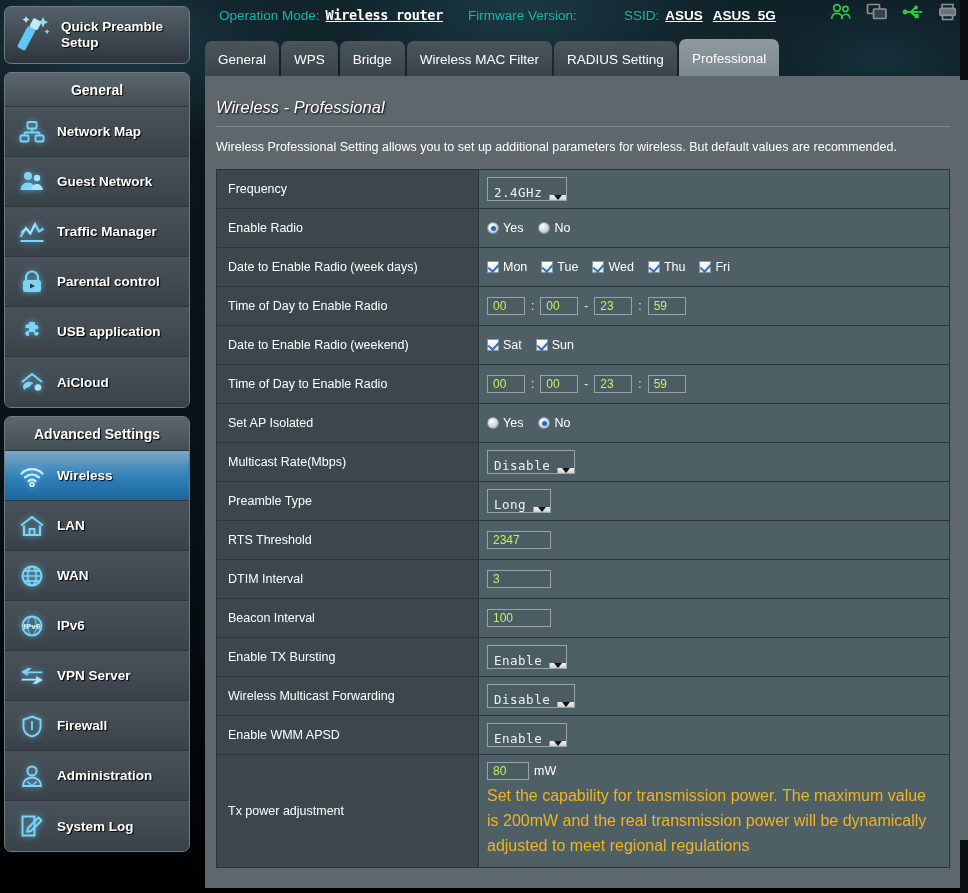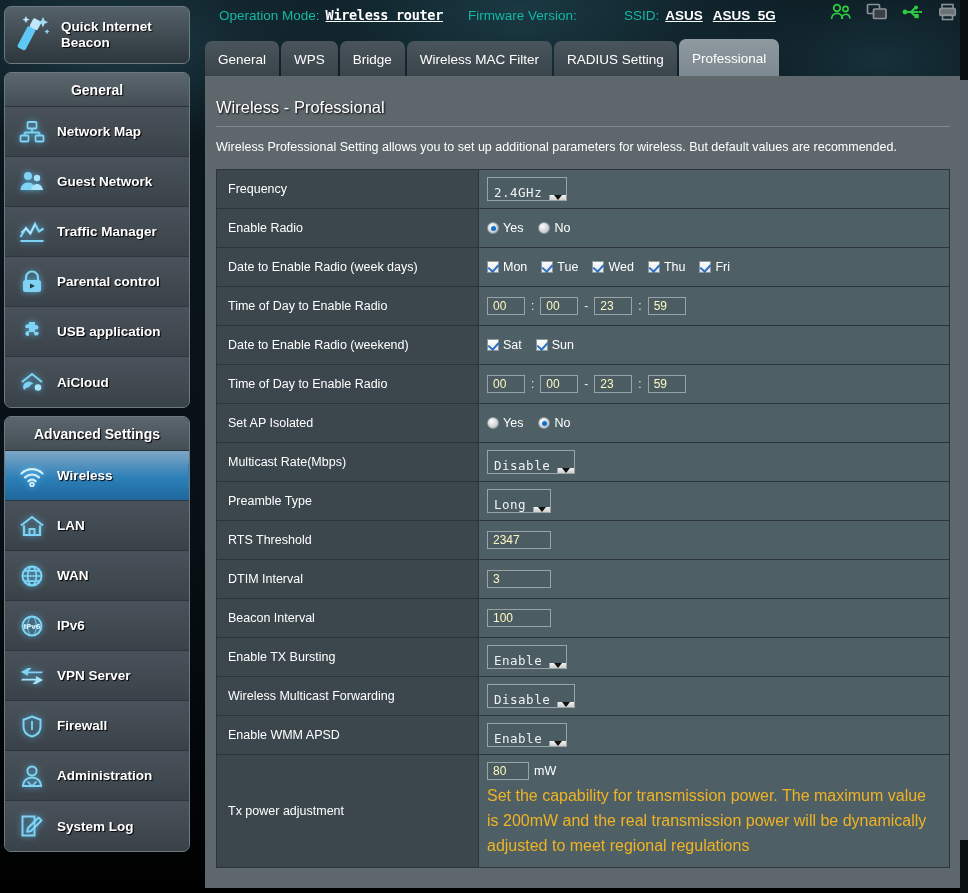--- a/index.html
+++ b/index.html
@@ -115,20 +115,21 @@
   
   .panel {
     position: absolute; left: 205px; top: 76px;
     width: 755px; height: 812px;
     background: #5e686c;
   }
   .panel-title {
     padding: 22px 0 0 11px;
     font-size: 16.5px; color: #ffffff;
     text-shadow: 1px 1px 2px #000;
+    font-style: italic;
   }
   .panel-rule {
     margin: 9px 10px 0 11px; height: 1px; background: #7e888c;
   }
   .panel-desc {
     padding: 12px 14px 0 11px;
     font-size: 12.5px; color: #ffffff; line-height: 1.3;
   }
 
   
@@ -178,21 +179,21 @@
     display: flex; align-items: center; justify-content: center;
   }
   .sel-arrow i {
     display: block; width: 0; height: 0;
     border-left: 4px solid transparent; border-right: 4px solid transparent;
     border-top: 5px solid #111;
   }
   .txt {
     height: 15px; border: 1px solid #9aa3a6; background: #4b5c62;
     display: flex; align-items: center; padding: 8px 5px;
-    font-size: 12px; color: #fef9c3;
+    font-size: 12px; color: #bef264;
   }
   .txt.w-time { width: 38px; }
   .txt.w-num  { width: 64px; }
   .txt.w-pw   { width: 42px; }
   .sep { font-size: 12px; color: #e9eef0; padding: 0 1px; }
 
   .radio-wrap, .cb-wrap {
     display: inline-flex; align-items: center; gap: 4px;
     font-size: 12.5px; color: #ffffff; cursor: pointer;
   }
@@ -310,21 +311,21 @@
         <svg width="42" height="40" viewBox="0 0 42 40">
           <g filter="">
             <rect x="9" y="13" width="9" height="24" rx="2" transform="rotate(28 13 25)" fill="#5fc8f5"></rect>
             <rect x="18" y="6" width="9" height="10" rx="2" transform="rotate(28 22 11)" fill="#bfe9fb"></rect>
             <path d="M30 4l1.6 3.6L35 9.2l-3.4 1.6L30 14.4l-1.6-3.6L25 9.2l3.4-1.6z" fill="#9fdcf7"></path>
             <path d="M13 3l1.1 2.5L16.6 6.6 14.1 7.7 13 10.2 11.9 7.7 9.4 6.6 11.9 5.5z" fill="#b8e6fb"></path>
             <path d="M34 16l.8 1.8 1.8.8-1.8.8-.8 1.8-.8-1.8-1.8-.8 1.8-.8z" fill="#8fd6f4"></path>
           </g>
         </svg>
       </span>
-      <span class="qis-label">Quick Internet Beacon</span>
+      <span class="qis-label">Quick Preamble Setup</span>
     </div>
 
     <div class="menu-block">
       <div class="menu-head">General</div>
 
       <div class="menu-item">
         <span class="mi-icon">
           <svg width="26" height="24" viewBox="0 0 26 24">
             <rect x="8.5" y="2" width="9" height="6.5" rx="1" fill="none" stroke="#7fd4f5" stroke-width="1.8"></rect>
             <path d="M13 8.5v4M5.5 12.5h15M5.5 12.5v3M20.5 12.5v3" stroke="#7fd4f5" stroke-width="1.8" fill="none"></path>

